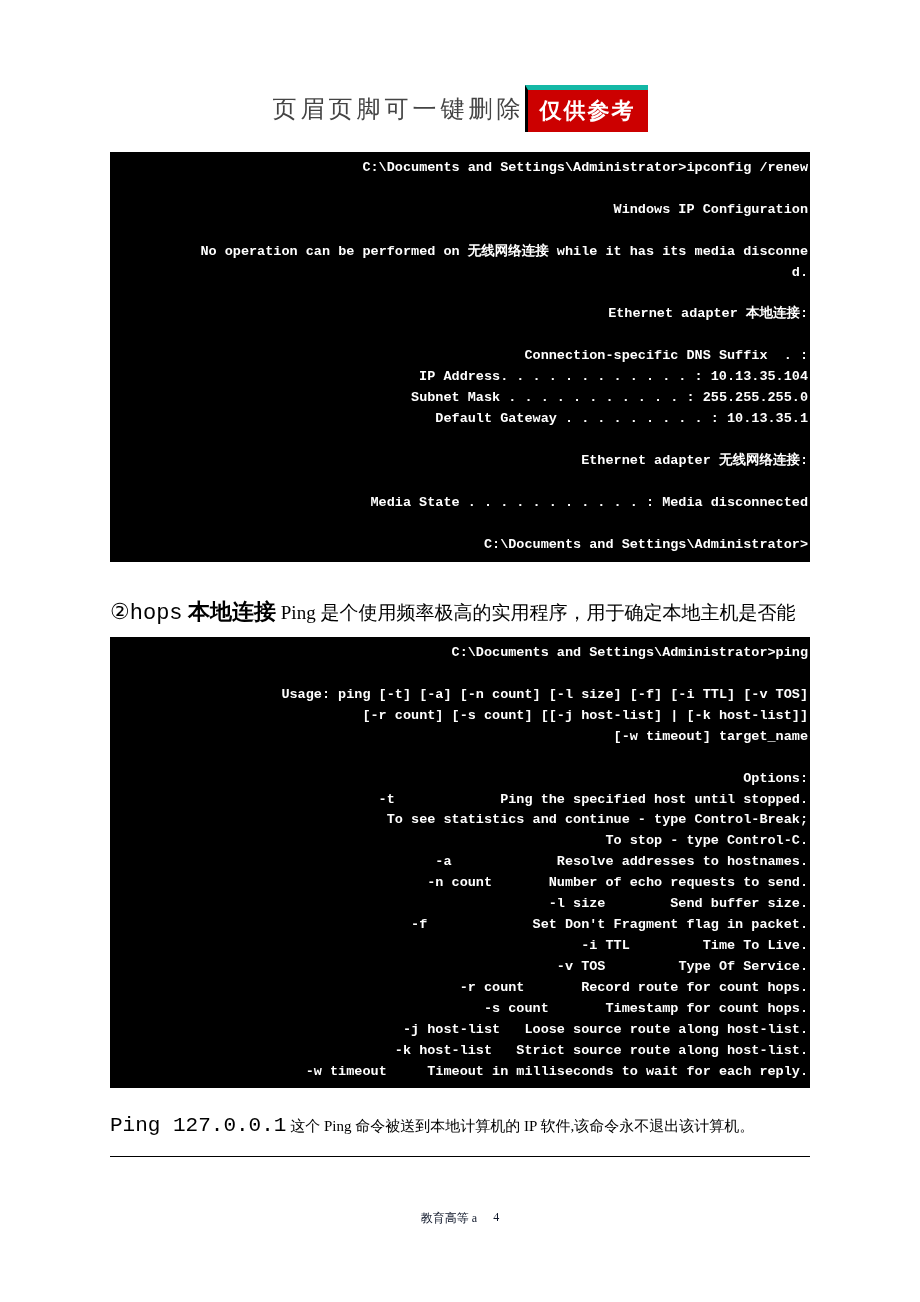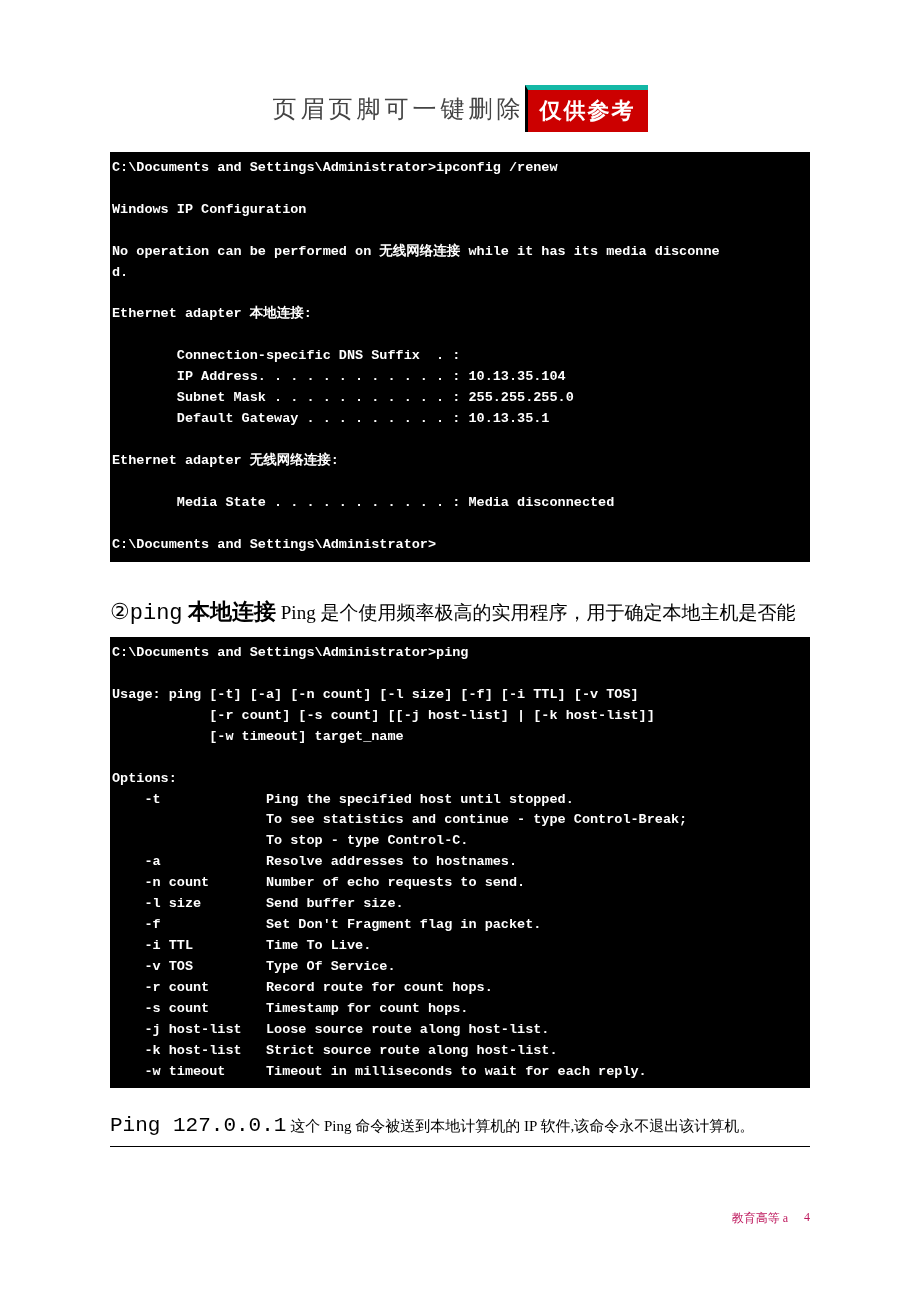--- a/index.html
+++ b/index.html
@@ -39,20 +39,21 @@
     .terminal {
       background: #000;
       color: #fff;
       font-family: "Courier New", monospace;
       font-weight: bold;
       font-size: 13.5px;
       line-height: 1.55;
       padding: 6px 2px;
       white-space: pre;
       overflow: hidden;
+      text-align: right;
     }
     .terminal-1 { margin-bottom: 30px; }
     .section-heading {
       font-size: 15px;
       line-height: 1.8;
       margin-bottom: 4px;
     }
     .section-num {
       font-size: 22px;
       font-family: "SimSun", serif;
@@ -73,35 +74,35 @@
     .para {
       font-size: 15px;
       line-height: 1.9;
       margin-bottom: 8px;
     }
     .terminal-2 { margin-bottom: 20px; }
     .ping-line {
       font-size: 15px;
       line-height: 1.7;
       border-bottom: 1px solid #000;
-      padding-bottom: 2px;
+      padding-bottom: 12px;
     }
     .ping-cmd {
       font-size: 21px;
       font-family: "Courier New", monospace;
     }
     .footer {
       position: absolute;
       bottom: 75px;
       left: 110px;
       right: 110px;
       display: flex;
-      justify-content: flex-end;
+      justify-content: center;
       font-size: 12px;
-      color: #be185d;
+      color: #0f172a;
       gap: 16px;
     }
   </style>
 </head>
 <body>
 
 <div class="page">
 
   <div class="header">
     <span class="header-title">页眉页脚可一键删除</span>
@@ -122,21 +123,21 @@
         Subnet Mask . . . . . . . . . . . : 255.255.255.0
         Default Gateway . . . . . . . . . : 10.13.35.1
 
 Ethernet adapter 无线网络连接:
 
         Media State . . . . . . . . . . . : Media disconnected
 
 C:\Documents and Settings\Administrator&gt;</div>
 
   <div class="section-heading">
-    <span class="section-num">②</span><span class="section-mono">ping</span><span class="section-title"> 本地连接</span><span class="section-text">   Ping 是个使用频率极高的实用程序，用于确定本地主机是否能</span>
+    <span class="section-num">②</span><span class="section-mono">hops</span><span class="section-title"> 本地连接</span><span class="section-text">   Ping 是个使用频率极高的实用程序，用于确定本地主机是否能</span>
   </div>
 
   <div class="terminal terminal-2">C:\Documents and Settings\Administrator&gt;ping
 
 Usage: ping [-t] [-a] [-n count] [-l size] [-f] [-i TTL] [-v TOS]
             [-r count] [-s count] [[-j host-list] | [-k host-list]]
             [-w timeout] target_name
 
 Options:
     -t             Ping the specified host until stopped.

